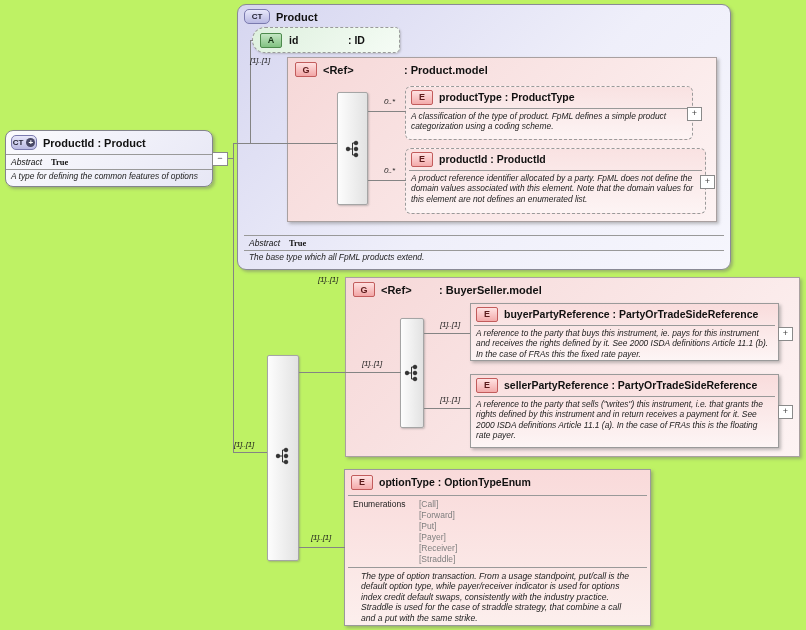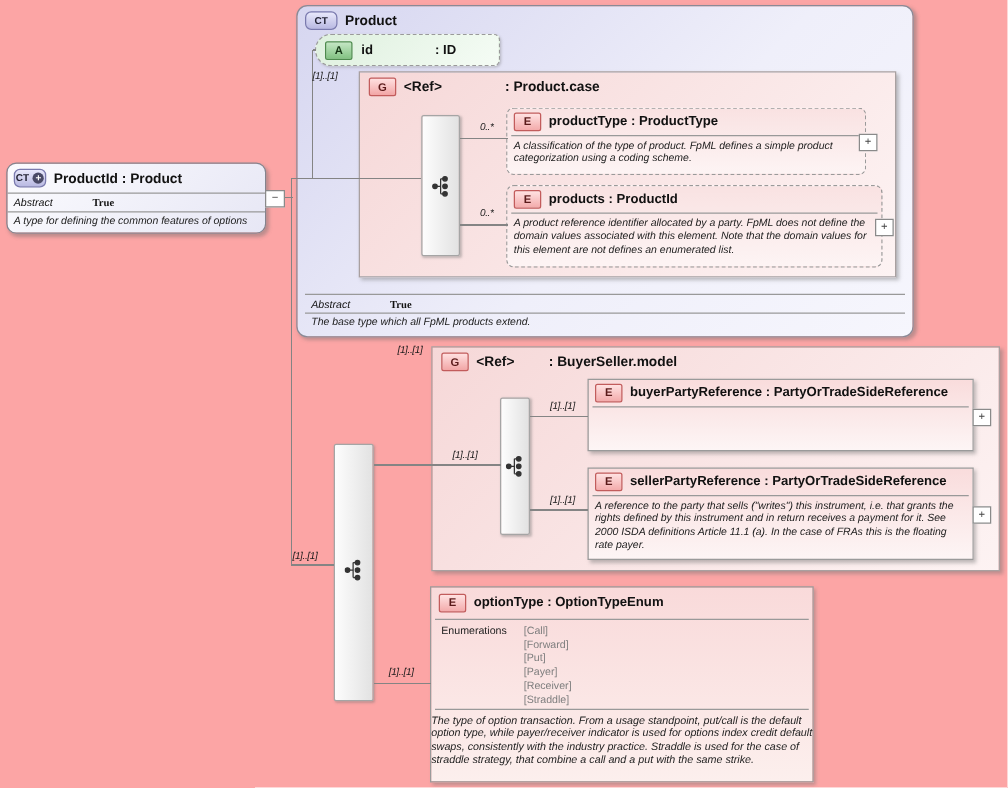--- a/index.html
+++ b/index.html
@@ -1,16 +1,16 @@
 <!DOCTYPE html>
 <html><head>
 <meta charset="utf-8">
 <style>
   html,body{margin:0;padding:0;background:#fff;}
-  #canvas{position:relative;width:806px;height:630px;background:#fca5a5;overflow:hidden;
+  #canvas{position:relative;width:806px;height:630px;background:#bef264;overflow:hidden;
           font-family:"Liberation Sans",sans-serif;color:#111;}
   .abs{position:absolute;box-sizing:border-box;}
   
   .shadow{box-shadow:2px 2px 3px rgba(110,110,110,.45);}
   .ctbox{border:1px solid #8a8a96;border-radius:9px;}
   .gbox{border:1px solid #a9a0a0;}
   .ebox{border:1px solid #9a9a9a;}
   .dashedbox{border:1px dashed #9a9a9a;border-radius:6px;}
   .hdr{display:flex;align-items:center;gap:6px;font-weight:bold;font-size:11px;}
   .ehdr{display:flex;align-items:center;gap:6px;font-weight:bold;font-size:10.5px;padding:2px 5px;height:16px;}
@@ -27,21 +27,21 @@
        background:linear-gradient(#ffe0e0,#f2a6a6);border:1px solid #c25c5c;}
   .i-e{width:20px;height:13px;font-size:9px;color:#5a1a1a;
        background:linear-gradient(#ffe2e2,#f3abab);border:1px solid #c25c5c;}
   .plusdot{display:inline-block;width:9px;height:9px;margin-left:3px;border-radius:50%;
            background:#4a4a66;color:#fff;font-size:8px;line-height:9px;text-align:center;font-weight:bold;}
   
   #root-box{left:5px;top:130px;width:208px;height:57px;
             background:linear-gradient(135deg,#fbfbfe,#e7e7f5);border:1px solid #84848e;}
   #root-box .hdr{padding:3px 5px;height:17px;}
   .metarow{display:flex;align-items:flex-start;border-top:1px solid #999;border-bottom:1px solid #999;
-           padding:2px 5px;font-size:8.5px;gap:23px;}
+           padding:2px 5px;font-size:8.5px;}
   .metarow .mlabel{font-style:italic;width:40px;flex:none;}
   .metarow .mvalue{font-weight:bold;font-family:Liberation Serif, serif;}
   #product-box{left:237px;top:4px;width:494px;height:266px;
                background:linear-gradient(135deg,#d6d6f0,#eFeFfa 55%,#f6f6fd);}
   #product-box .hdr{padding:4px 6px;}
   #attr-id{left:252px;top:27px;width:148px;height:26px;display:flex;align-items:center;gap:7px;
            padding:0 7px;border:1px dashed #9a9a9a;border-radius:13px 5px 5px 13px;
            background:linear-gradient(135deg,#def0de,#f5fcf5);box-shadow:1px 1px 2px rgba(110,110,110,.35);
            font-weight:bold;font-size:10.5px;}
   .refname{display:inline-block;}
@@ -104,21 +104,21 @@
   <div class="abs" id="attr-id">
     <span class="icon i-a">A</span>
     <span class="refname" style="width:52px;">id</span>
     <span>: ID</span>
   </div>
 
   <div class="abs gbox shadow" id="g-product-model">
     <div class="hdr">
       <span class="icon i-g">G</span>
       <span class="refname" style="width:75px;">&lt;Ref&gt;</span>
-      <span>: Product.case</span>
+      <span>: Product.model</span>
     </div>
   </div>
 
   <div class="abs seqbox" id="seq-product-model">
     <svg class="seqglyph" style="top:47px;" width="15" height="18" viewBox="0 0 15 18">
       <g stroke="#333" fill="#333">
         <line x1="2.5" y1="9" x2="7" y2="9"></line>
           <line x1="7" y1="3" x2="7" y2="15"></line>
         <line x1="7" y1="3" x2="10.5" y2="3"></line>
           <line x1="7" y1="15" x2="10.5" y2="15"></line>
@@ -135,21 +135,21 @@
       <span class="icon i-e">E</span>
       <span>productType : ProductType</span>
     </div>
     <div class="sep"></div>
     <div class="anno">A classification of the type of product. FpML defines a simple product categorization using a coding scheme.</div>
   </div>
 
   <div class="abs dashedbox" id="e-productid">
     <div class="ehdr">
       <span class="icon i-e">E</span>
-      <span>products : ProductId</span>
+      <span>productId : ProductId</span>
     </div>
     <div class="sep"></div>
     <div class="anno">A product reference identifier allocated by a party. FpML does not define the domain values associated with this element. Note that the domain values for this element are not defines an enumerated list.</div>
   </div>
 
   <div class="abs shadow" id="root-box" style="border-radius:8px;">
     <div class="hdr">
       <span class="icon i-ct">
           <span>CT</span>
           <span class="plusdot">+</span>
@@ -200,20 +200,21 @@
       </g>
     </svg>
   </div>
 
   <div class="abs ebox shadow" id="e-buyer">
     <div class="ehdr">
       <span class="icon i-e">E</span>
       <span>buyerPartyReference : PartyOrTradeSideReference</span>
     </div>
     <div class="sep"></div>
+    <div class="anno">A reference to the party that buys this instrument, ie. pays for this instrument and receives the rights defined by it. See 2000 ISDA definitions Article 11.1 (b). In the case of FRAs this the fixed rate payer.</div>
   </div>
 
   <div class="abs ebox shadow" id="e-seller">
     <div class="ehdr">
       <span class="icon i-e">E</span>
       <span>sellerPartyReference : PartyOrTradeSideReference</span>
     </div>
     <div class="sep"></div>
     <div class="anno">A reference to the party that sells ("writes") this instrument, i.e. that grants the rights defined by this instrument and in return receives a payment for it. See 2000 ISDA definitions Article 11.1 (a). In the case of FRAs this is the floating rate payer.</div>
   </div>
@@ -229,21 +230,21 @@
       <span class="enumvals">
         <div>[Call]</div>
         <div>[Forward]</div>
         <div>[Put]</div>
         <div>[Payer]</div>
         <div>[Receiver]</div>
         <div>[Straddle]</div>
       </span>
     </div>
     <div class="sep"></div>
-    <div class="anno" style="font-size:8.6px;padding:2px 0;">The type of option transaction. From a usage standpoint, put/call is the default option type, while payer/receiver indicator is used for options index credit default swaps, consistently with the industry practice. Straddle is used for the case of straddle strategy, that combine a call and a put with the same strike.</div>
+    <div class="anno" style="font-size:8.6px;padding:2px 16px;">The type of option transaction. From a usage standpoint, put/call is the default option type, while payer/receiver indicator is used for options index credit default swaps, consistently with the industry practice. Straddle is used for the case of straddle strategy, that combine a call and a put with the same strike.</div>
   </div>
 
   <svg id="wires">
     <line x1="226" y1="158" x2="234" y2="158"></line>
     <line x1="233" y1="143" x2="233" y2="452"></line>
     <line x1="233" y1="143" x2="250" y2="143"></line>
     <line x1="250" y1="40" x2="250" y2="143"></line>
     <line x1="250" y1="40" x2="253" y2="40"></line>
     <line x1="250" y1="143" x2="337" y2="143"></line>
     <line x1="368" y1="111" x2="406" y2="111"></line>

